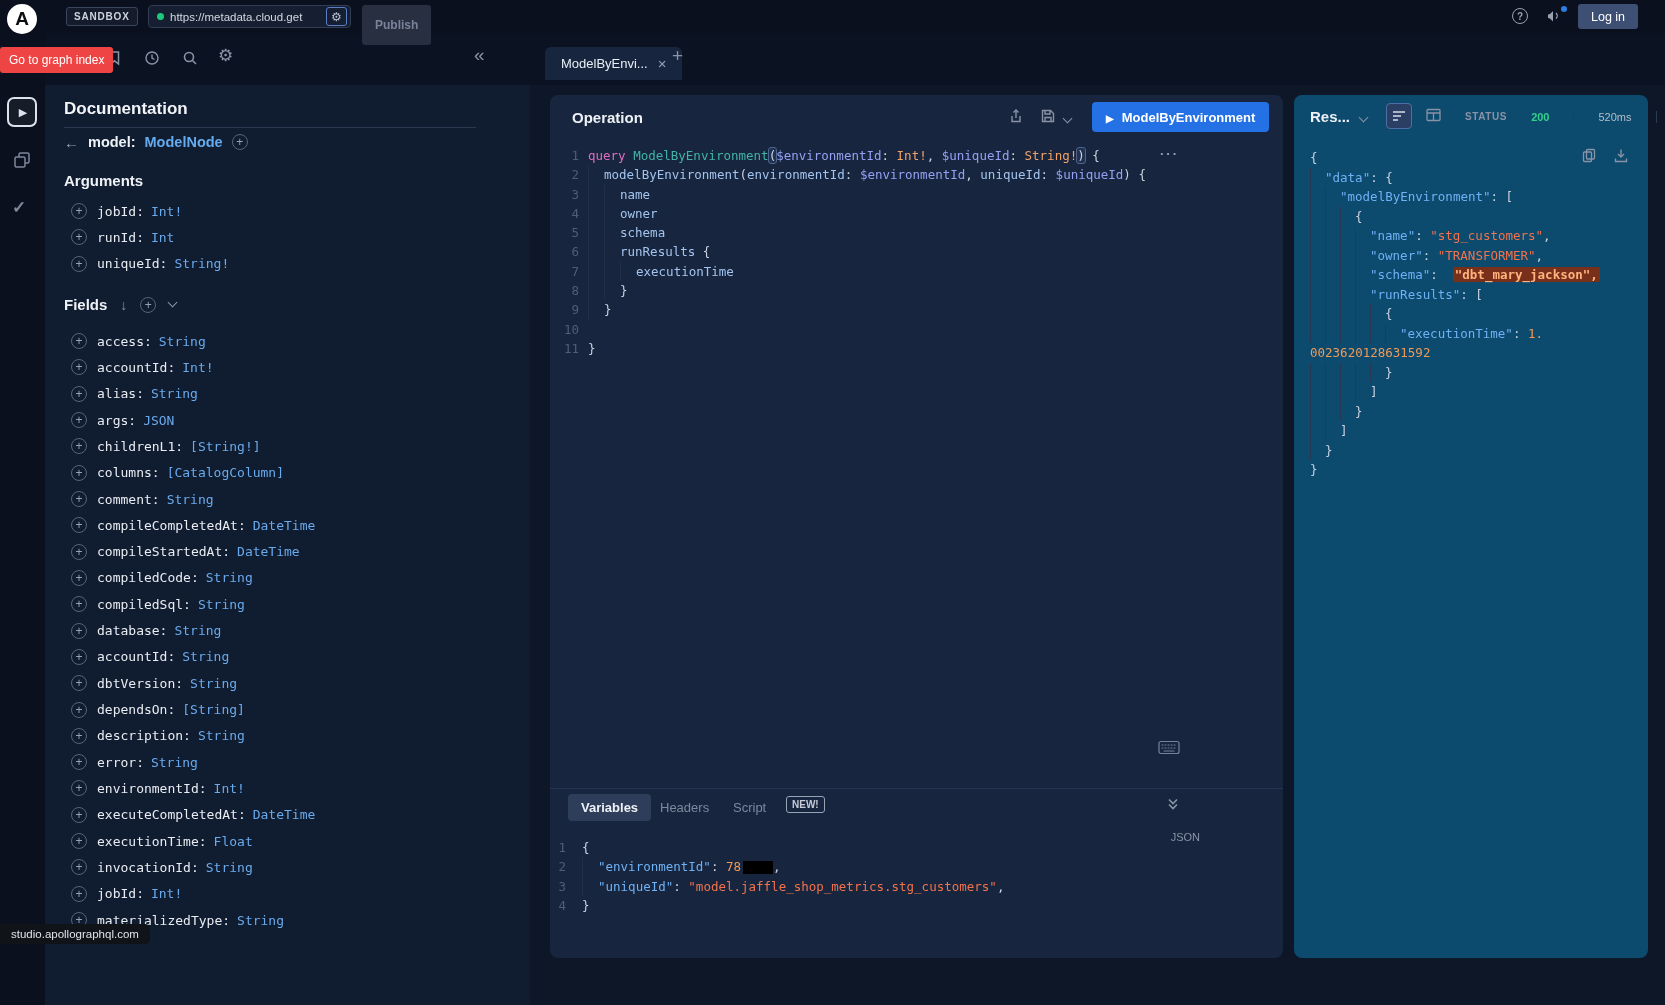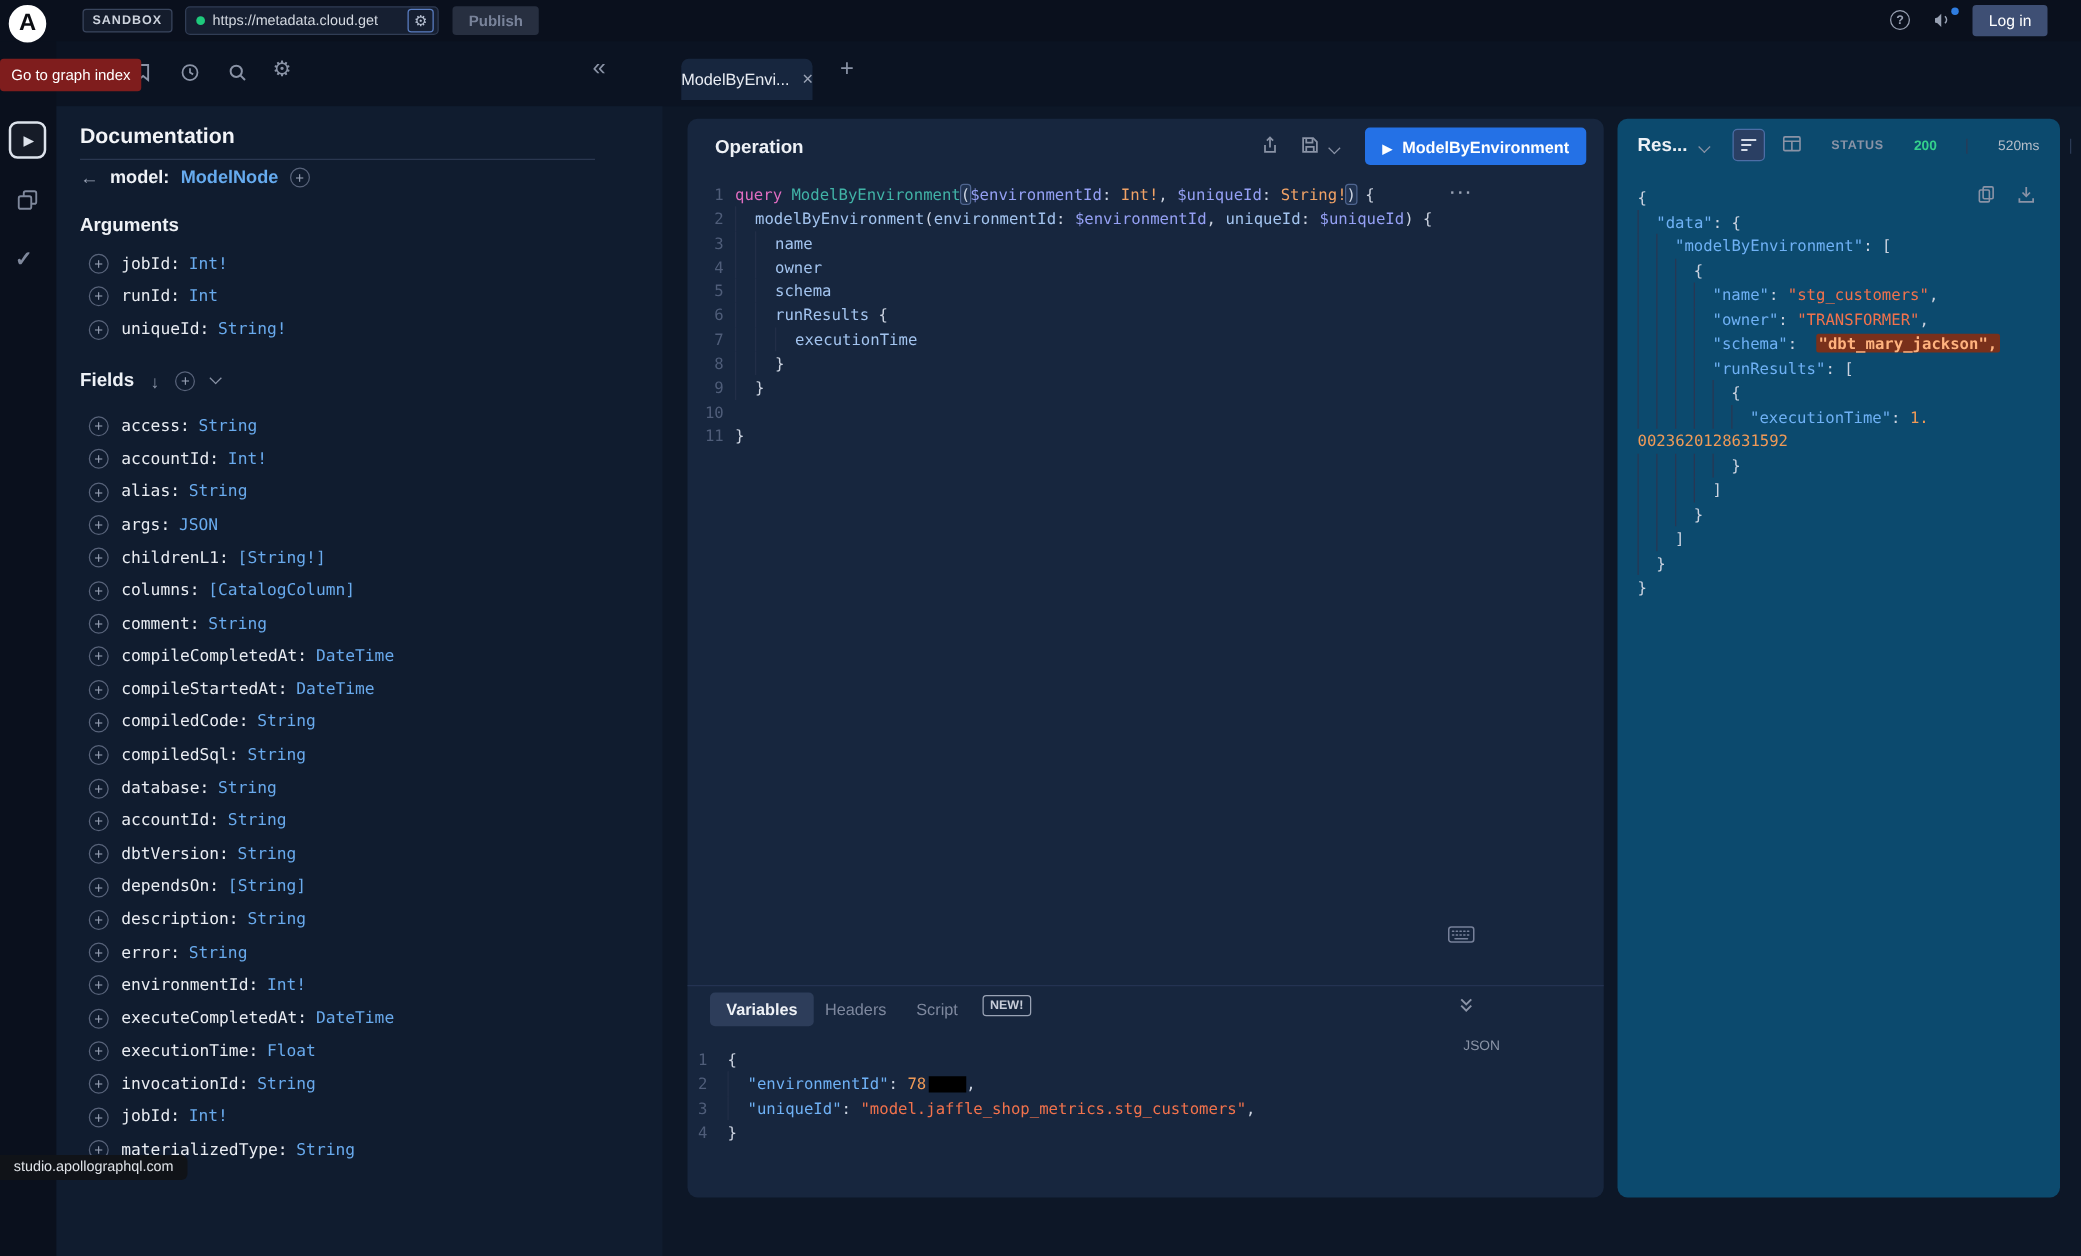--- a/index.html
+++ b/index.html
@@ -10,47 +10,47 @@
   
   .topbar{position:absolute;left:0;top:0;width:1665px;height:33px;background:#0a101d;z-index:20}
   .logo{position:absolute;left:5px;top:2px;width:34px;height:34px;border-radius:50%;background:#ffffff;border:2px solid #0a101d;display:flex;align-items:center;justify-content:center;z-index:45}
   .logo::before{content:"A";color:#0b0d12;font-weight:bold;font-size:19px;font-family:"Liberation Sans",sans-serif}
   .sandbox{position:absolute;left:66px;top:7px;font-size:10px;font-weight:bold;letter-spacing:.8px;color:#cdd3dd;border:1px solid #3a465e;border-radius:3px;padding:3px 7px;background:#141c2c}
   .urlpill{position:absolute;left:148px;top:5px;width:203px;height:23px;background:#161f31;border:1px solid #313d55;border-radius:4px;display:flex;align-items:center;gap:6px;padding:0 3px 0 8px}
   .gdot{width:7px;height:7px;border-radius:50%;background:#1ec97c;flex:0 0 auto}
   .urltext{flex:1;font-size:11.5px;color:#d3d8e0;white-space:nowrap;overflow:hidden}
   .urlgear{flex:0 0 auto;width:21px;height:19px;border:1px solid #5b7fc4;border-radius:3px;display:flex;align-items:center;justify-content:center}
   .urlgear::before{content:"⚙";font-size:12px;color:#b7c0d2}
-  .publish{position:absolute;left:362px;top:5px;height:23px;padding:0 13px;background:#272f40;color:#79839a;border:none;border-radius:3px;font-size:12px;font-weight:bold}
+  .publish{position:absolute;left:362px;top:5px;height:40px;padding:0 13px;background:#272f40;color:#79839a;border:none;border-radius:3px;font-size:12px;font-weight:bold}
   .help{position:absolute;left:1512px;top:8px;width:16px;height:16px;border:1.4px solid #98a1b3;border-radius:50%;display:flex;align-items:center;justify-content:center}
   .help::before{content:"?";font-size:10px;font-weight:bold;color:#98a1b3}
   .mega{position:absolute;left:1546px;top:8px;width:20px;height:17px}
   .bdot{position:absolute;right:-1px;top:-2px;width:6px;height:6px;border-radius:50%;background:#2f7de1}
   .login{position:absolute;left:1578px;top:4px;height:25px;padding:0 13px;background:#3e4f74;color:#fff;border:none;border-radius:3px;font-size:12.5px}
 
   
   .rail{position:absolute;left:0;top:33px;width:45px;height:972px;background:#0a101d;z-index:10}
   .rail-play{position:absolute;left:7px;top:64px;width:30px;height:30px;border:2px solid #dde3ec;border-radius:7px;background:rgba(255,255,255,.05);display:flex;align-items:center;justify-content:center}
   .rail-play::before{content:"▶";font-size:11px;color:#dde3ec;margin-left:2px}
   .rail-layers{position:absolute;left:13px;top:118px}
   .rail-check{position:absolute;left:12px;top:164px;font-size:17px;font-weight:bold;color:#7f889c}
   .rail-check::before{content:"✓"}
 
   
-  .tooltip{position:absolute;left:0;top:47px;background:#7f1d1d;color:#fff;font-size:12px;padding:6px 9px;border-radius:3px;z-index:50;white-space:nowrap}
+  .tooltip{position:absolute;left:0;top:47px;background:#ef4444;color:#fff;font-size:12px;padding:6px 9px;border-radius:3px;z-index:50;white-space:nowrap}
   .statuspill{position:absolute;left:0;top:924px;background:#101318;color:#dfe3e8;font-size:11.5px;padding:4px 11px;border-radius:0 5px 5px 0;z-index:40;white-space:nowrap}
 
   
   .tabstrip{position:absolute;left:45px;top:33px;width:1620px;height:52px;background:#0b1322}
   .ts-icon{position:absolute;top:17px}
   .ts-gear{position:absolute;left:173px;top:12px;font-size:17px;color:#8a93a6}
   .ts-gear::before{content:"⚙"}
   .collapse{position:absolute;left:429px;top:11px;font-size:19px;color:#8a93a6}
   .collapse::before{content:"«"}
-  .tab{position:absolute;left:500px;top:14px;height:33px;background:#17263e;border-radius:6px 6px 0 0;display:flex;align-items:center;gap:10px;padding:0 0}
+  .tab{position:absolute;left:500px;top:14px;height:33px;background:#17263e;border-radius:6px 6px 0 0;display:flex;align-items:center;gap:10px;padding:0 16px}
   .tab-label{font-size:13px;color:#e9edf4;white-space:nowrap}
   .tab-close{color:#9aa3b5;font-size:15px;line-height:1}
   .tab-close::before{content:"×"}
   .newtab{position:absolute;left:627px;top:12px;font-size:19px;color:#8a93a6}
   .newtab::before{content:"+"}
 
   
   .docs{position:absolute;left:45px;top:85px;width:485px;height:920px;background:#101c2f}
   .docs-title{position:absolute;left:19px;top:14px;font-size:17px;font-weight:bold;color:#f2f4f8}
   .docs-rule{position:absolute;left:19px;top:42px;width:412px;height:1px;background:#2a3750}

